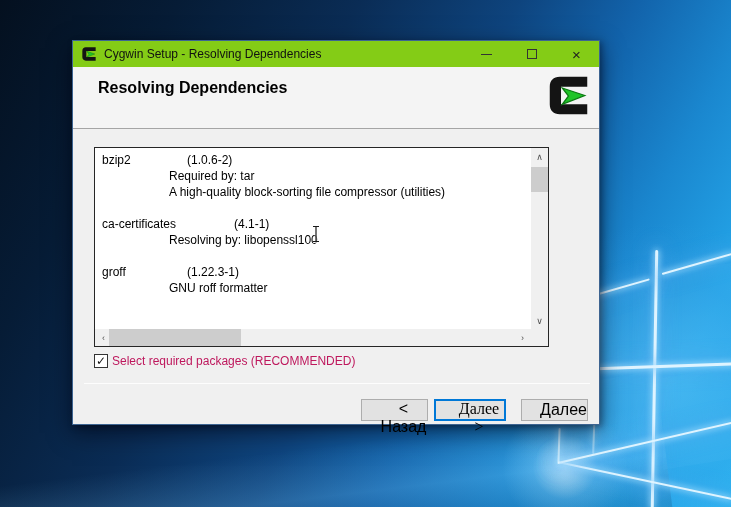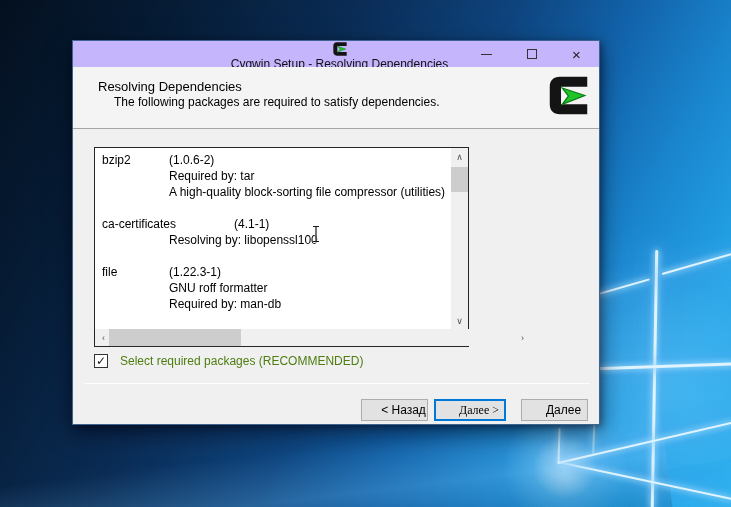--- a/index.html
+++ b/index.html
@@ -30,69 +30,69 @@
   .beam.b5 { left:595px; top:292px; width:2px;  height:162px; transform:rotate(2deg); opacity:.6; }
   .beam.b6 { left:558px; top:461px; width:178px; height:2px; transform:rotate(12deg); }
   .beam.b7 { left:558px; top:462px; width:180px; height:2px; transform:rotate(-13deg); }
   .beam.b8 { left:558px; top:428px; width:2px;  height:36px; transform:rotate(2deg); opacity:.7; }
 
   
   .dialog { position:absolute; left:72px; top:40px; width:528px; height:385px;
     background:#f0f0f0; border:1px solid #3d6491;
     box-shadow:0 8px 22px rgba(0,0,15,.55), 2px 2px 6px rgba(0,0,20,.35); }
 
-  .titlebar { position:absolute; left:0; top:0; width:100%; height:26px; background:#c4b5fd;
-    display:flex; align-items:center;flex-direction:column; }
+  .titlebar { position:absolute; left:0; top:0; width:100%; height:26px; background:#84cc16;
+    display:flex; align-items:center; }
   .win-icon { width:16px; height:16px; margin-left:8px; flex:0 0 auto; }
   .title-text { margin-left:7px; font-size:12px; color:#111; white-space:nowrap; }
   .caption-btns { position:absolute; right:0; top:0; height:26px; display:flex; }
   .cap-btn { width:45px; height:26px; display:flex; align-items:center; justify-content:center;
     font-size:12px; color:#222; background:transparent; border:none; }
   .cap-btn .glyph-min { display:block; width:11px; border-top:1px solid #333; margin-top:1px; }
   .cap-btn .glyph-max { display:block; width:10px; height:10px; border:1px solid #333; }
   .cap-btn .glyph-close { font-size:15px; line-height:1; color:#222; }
 
   .header { position:absolute; left:0; top:26px; width:100%; height:62px; background:#f4f4f4;
     border-bottom:1px solid #a5a5a5; }
-  .header-title { position:absolute; left:25px; top:12px; font-size:13px; font-weight:normal; color:#000; }
+  .header-title { position:absolute; left:25px; top:12px; font-size:16px; font-weight:bold; color:#000; }
   .header-sub { position:absolute; left:41px; top:28px; font-size:12px; color:#000; }
   .header-logo { position:absolute; right:8px; top:6px; width:45px; height:45px; }
 
-  .listbox { position:absolute; left:21px; top:106px; width:375px; height:200px;
+  .listbox { position:absolute; left:21px; top:106px; width:455px; height:200px;
     background:#fff; border:1px solid #262626; }
   .list-content { position:absolute; left:0; top:0; width:436px; height:181px; overflow:hidden;
     padding:4px 0 0 7px; font-size:12px; color:#000; line-height:16px; }
   .pkg { margin-bottom:16px; }
   .pkg-line1 { position:relative; height:16px; white-space:nowrap; }
-  .pkg-ver { position:absolute; left:67px; top:0; }
+  .pkg-ver { position:absolute; left:85px; top:0; }
   .pkg.wide .pkg-ver { left:132px; }
   .pkg-desc { padding-left:67px; white-space:nowrap; }
 
   .vsb { position:absolute; top:0; right:0; width:17px; height:181px; background:#f0f0f0; }
   .hsb { position:absolute; left:0; bottom:0; width:436px; height:17px; background:#f0f0f0; }
   .sb-corner { position:absolute; right:0; bottom:0; width:17px; height:17px; background:#f0f0f0; }
   .sb-arrow { position:absolute; width:17px; height:17px; display:flex; align-items:center;
     justify-content:center; font-size:9px; color:#505050; background:#f0f0f0; }
   .vsb .up { top:0; left:0; }
   .vsb .down { bottom:0; left:0; }
   .hsb .left { left:0; top:0; }
   .hsb .right { right:0; top:0; }
   .vsb-thumb { position:absolute; left:0; top:19px; width:17px; height:25px; background:#cdcdcd; }
   .hsb-thumb { position:absolute; top:0; left:14px; width:132px; height:17px; background:#cdcdcd; }
 
   .checkbox-row { position:absolute; left:21px; top:313px; display:flex; align-items:center; }
   .cb-box { width:14px; height:14px; background:#fff; border:1px solid #333; display:flex;
     align-items:center; justify-content:center; font-size:12px; line-height:1; color:#111; }
-  .cb-label { margin-left:12px; font-size:12px; color:#4d7c0f; }
+  .cb-label { margin-left:4px; font-size:12px; color:#be185d; }
 
   .footer-divider { position:absolute; left:11px; top:342px; width:506px; height:1px; background:#a9a9a9;
     border-bottom:1px solid #fdfdfd; }
 
   .btn { position:absolute; top:358px; height:22px; background:#e2e2e2; border:1px solid #adadad;
-    font-size:12px; color:#000; font-family:"Liberation Sans","DejaVu Sans",sans-serif; text-align:center;padding-left:18px; }
+    font-size:16px; color:#000; font-family:"Liberation Sans","DejaVu Sans",sans-serif; text-align:center;padding-left:18px; }
   .btn-back { left:288px; width:67px; }
   .btn-next { left:361px; width:72px; border:1px solid #0078d7; box-shadow:inset 0 0 0 1px #0078d7;font-family:Liberation Serif, serif; }
   .btn-cancel { left:448px; width:67px; }
 
   .ibeam { position:absolute; left:311px; top:225px; width:10px; height:18px; }
 </style>
 </head>
 <body>
 
 <div class="screen">
@@ -129,21 +129,20 @@
           <span class="glyph-max"></span>
         </button>
         <button class="cap-btn">
           <span class="glyph-close">×</span>
         </button>
       </div>
     </div>
 
     <div class="header">
       <div class="header-title">Resolving Dependencies</div>
-      <div class="header-sub">The following packages are required to satisfy dependencies.</div>
       <svg class="header-logo" viewBox="0 0 36 36">
         <path d="M33 3 H11 C6 3 3 6 3 11 v14 c0 5 3 8 8 8 h22 v-8 H12 V11 h21 z" fill="#141414"></path>
         <polygon points="13,12 31,18 13,25 18,18.4" fill="#1fc428" stroke="#0b7a12" stroke-width="1"></polygon>
       </svg>
     </div>
 
     <div class="listbox">
       <div class="list-content">
 
         <div class="pkg">
@@ -158,25 +157,24 @@
         <div class="pkg wide">
           <div class="pkg-line1">
             <span>ca-certificates</span>
             <span class="pkg-ver">(4.1-1)</span>
           </div>
           <div class="pkg-desc">Resolving by: libopenssl100</div>
         </div>
 
         <div class="pkg">
           <div class="pkg-line1">
-            <span>file</span>
+            <span>groff</span>
             <span class="pkg-ver">(1.22.3-1)</span>
           </div>
           <div class="pkg-desc">GNU roff formatter</div>
-          <div class="pkg-desc">Required by: man-db</div>
         </div>
 
       </div>
 
       <div class="vsb">
         <div class="sb-arrow up">∧</div>
         <div class="vsb-thumb"></div>
         <div class="sb-arrow down">∨</div>
       </div>
 

